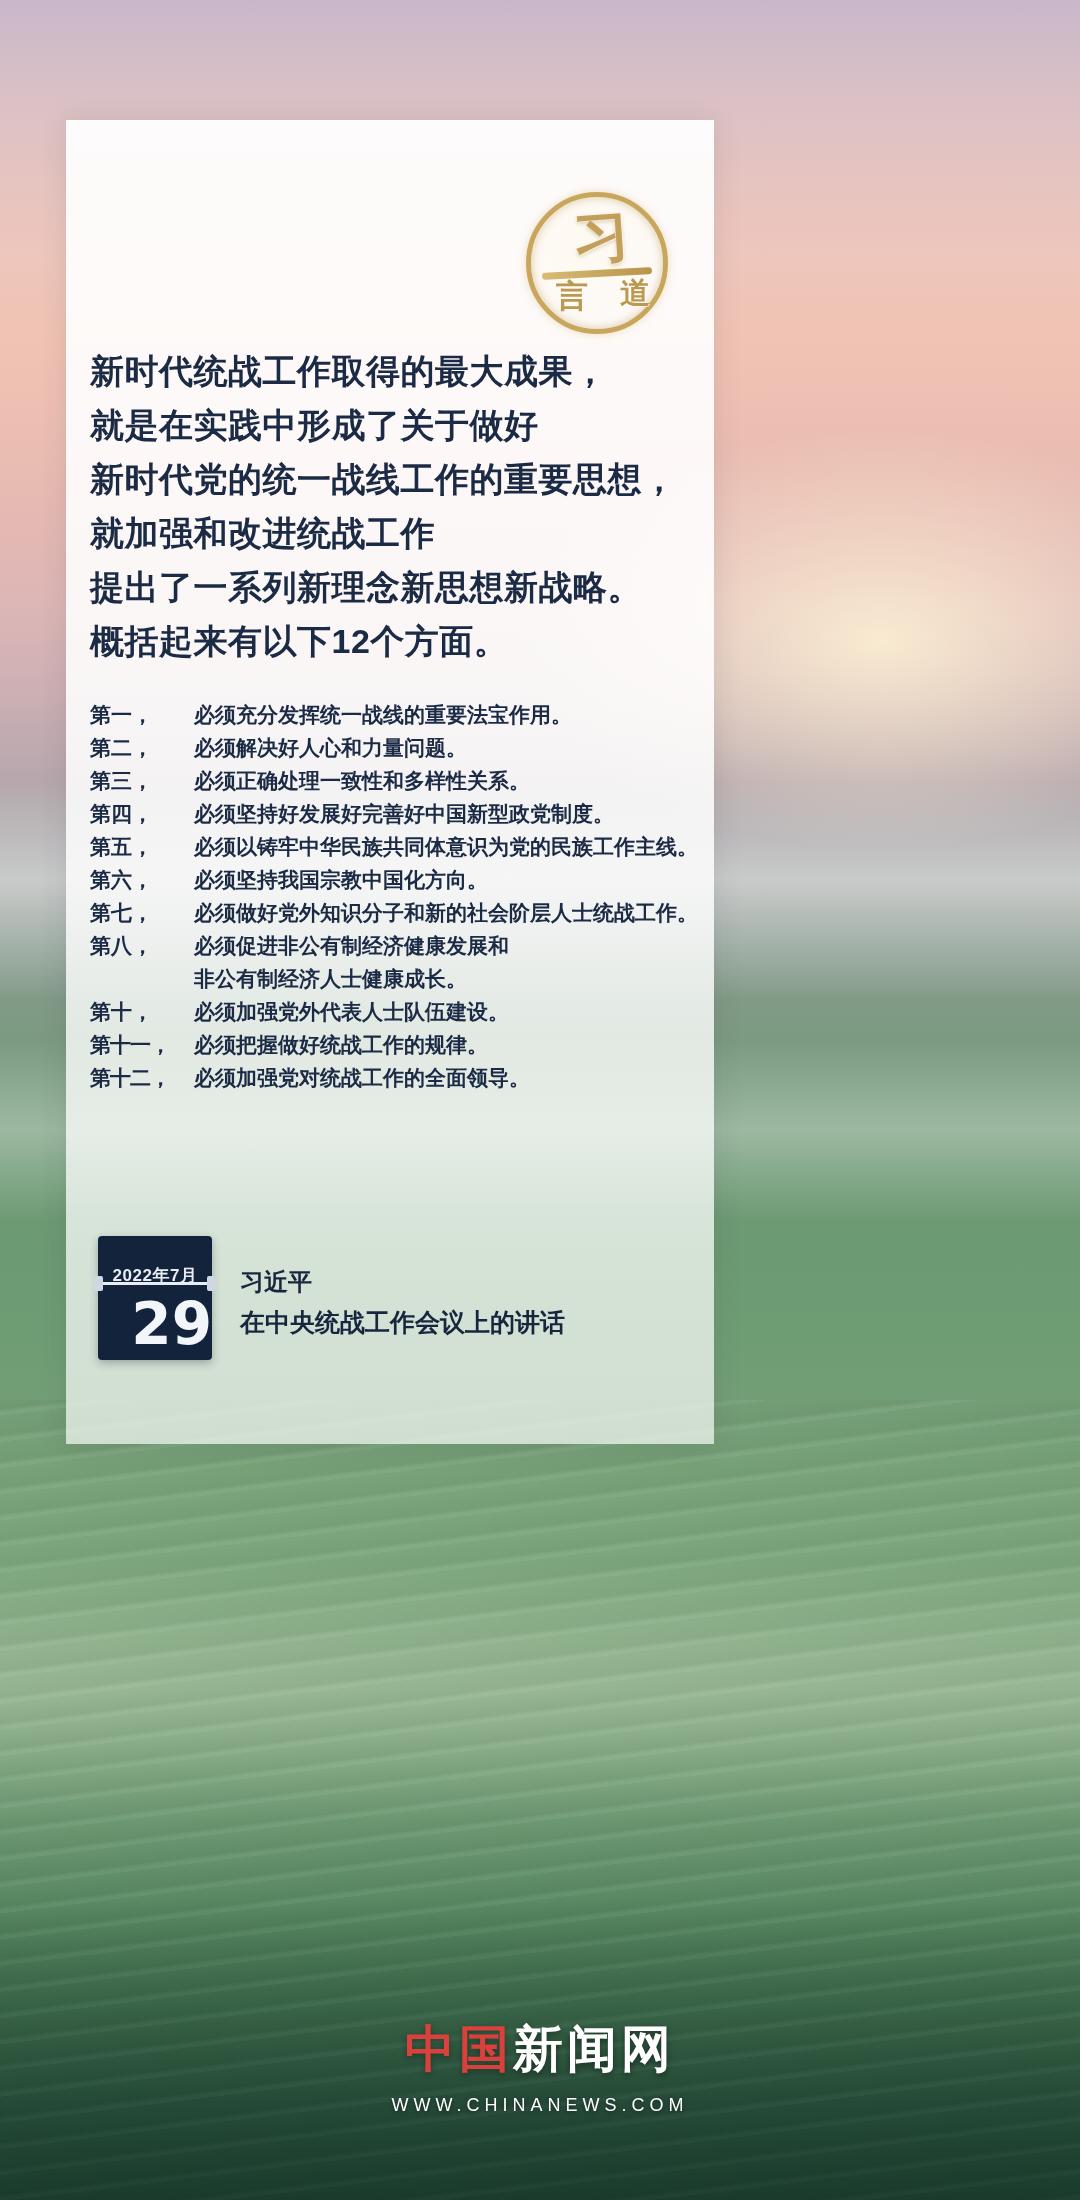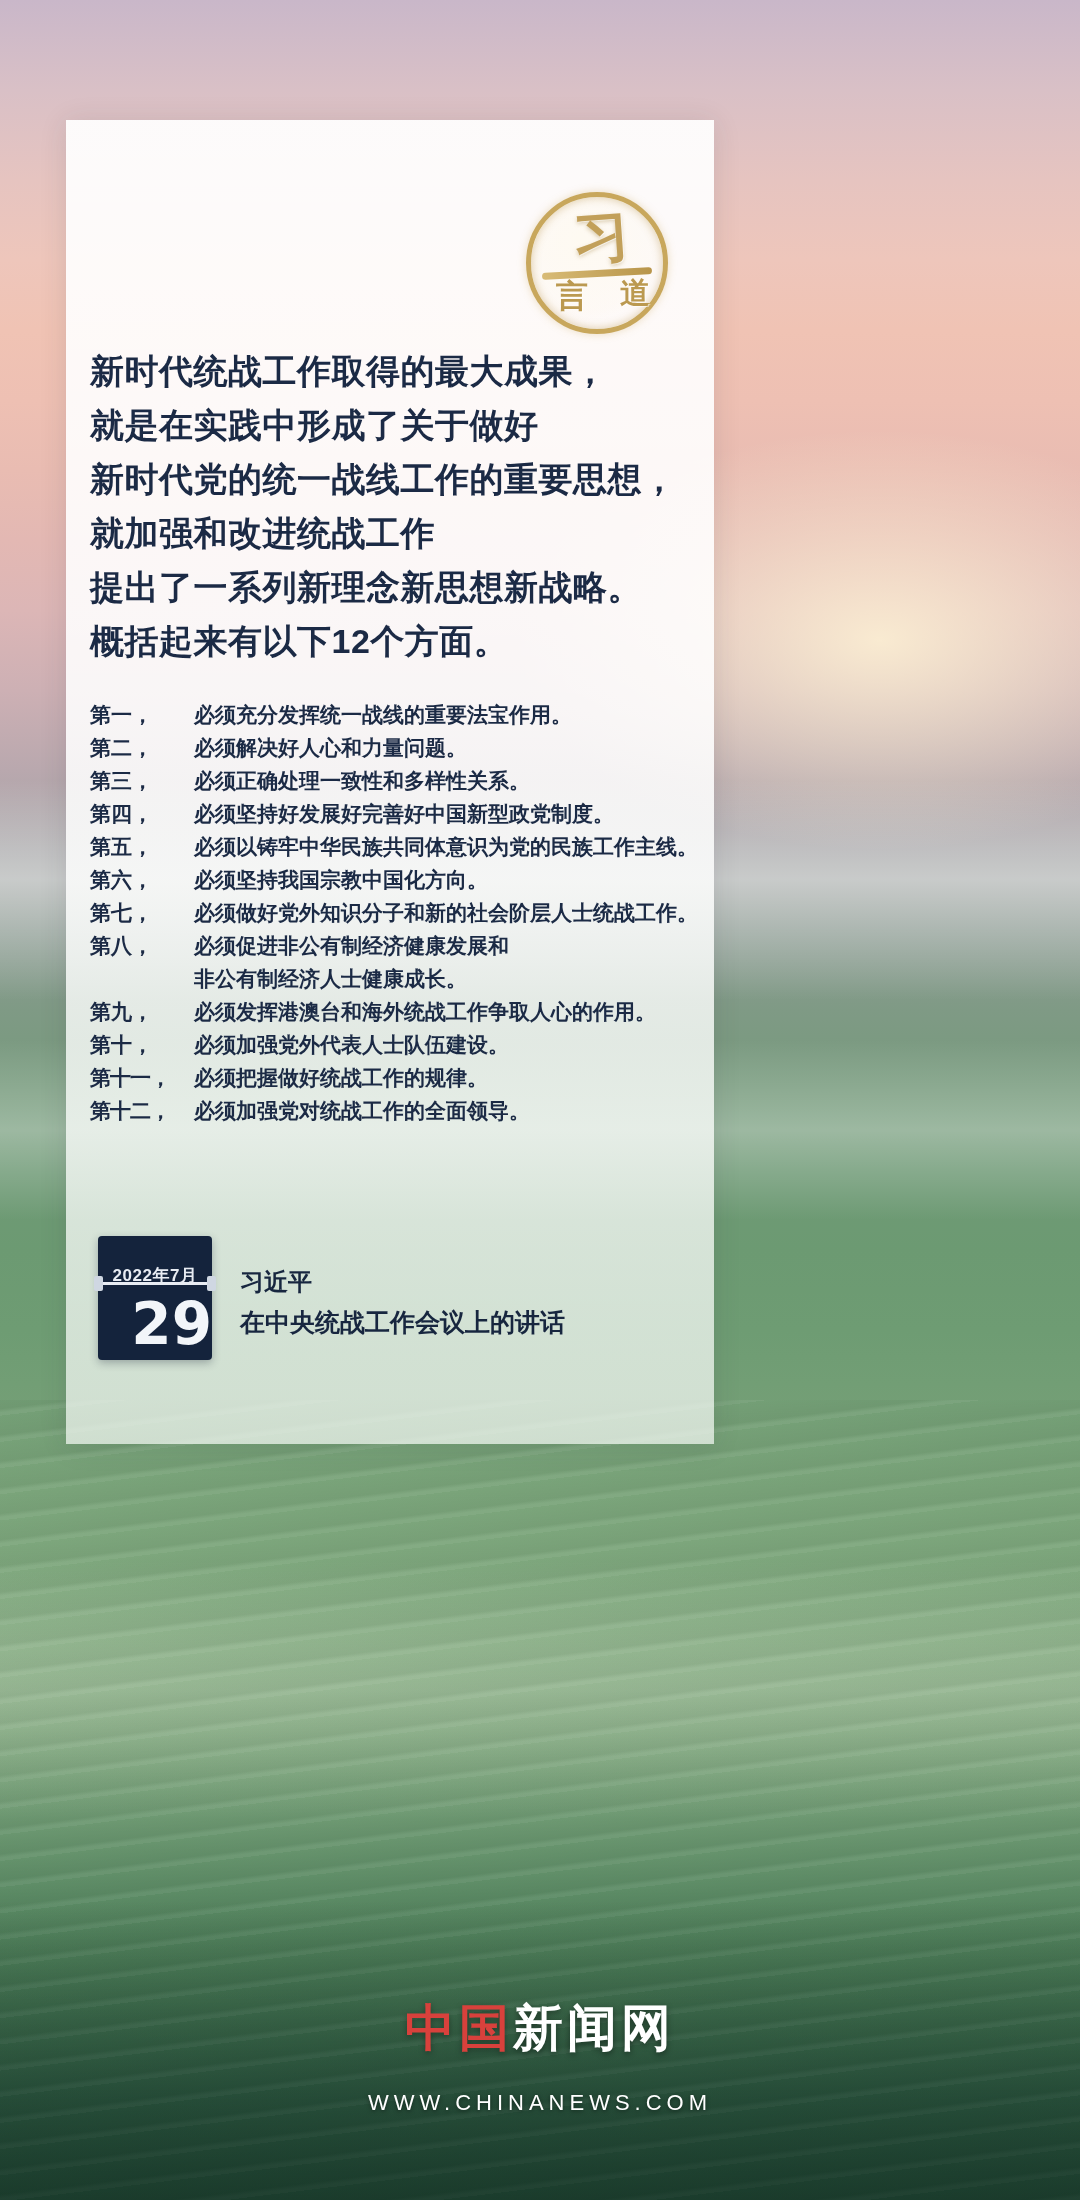--- a/index.html
+++ b/index.html
@@ -274,22 +274,22 @@
   .brand .cn {
     font-family: "DejaVu Serif", "Liberation Serif", serif;
     font-size: 50px;
     font-weight: 700;
     color: #ffffff;
     letter-spacing: 4px;
     text-shadow: 0 2px 6px rgba(0,0,0,0.45);
   }
   .brand .cn .red { color: #d8413c; text-shadow: 0 2px 6px rgba(0,0,0,0.35); }
   .brand .url {
-    margin-top: 28px;
-    font-size: 22px;
+    margin-top: 12px;
+    font-size: 18px;
     letter-spacing: 5px;
     color: #ffffff;
     text-shadow: 0 1px 4px rgba(0,0,0,0.5);
   }
 </style>
 </head>
 <body>
 
 <div id="poster">
 
@@ -349,24 +349,20 @@
       </div>
       <div class="point">
         <span class="idx">第八，</span>
         <span class="txt">必须促进非公有制经济健康发展和</span>
       </div>
       <div class="point cont">
         <span class="idx">第八，</span>
         <span class="txt">非公有制经济人士健康成长。</span>
       </div>
       <div class="point">
-        <span class="idx">第九，</span>
-        <span class="txt">必须发挥港澳台和海外统战工作争取人心的作用。</span>
-      </div>
-      <div class="point">
         <span class="idx">第十，</span>
         <span class="txt">必须加强党外代表人士队伍建设。</span>
       </div>
       <div class="point">
         <span class="idx wide">第十一，</span>
         <span class="txt">必须把握做好统战工作的规律。</span>
       </div>
       <div class="point">
         <span class="idx wide">第十二，</span>
         <span class="txt">必须加强党对统战工作的全面领导。</span>

